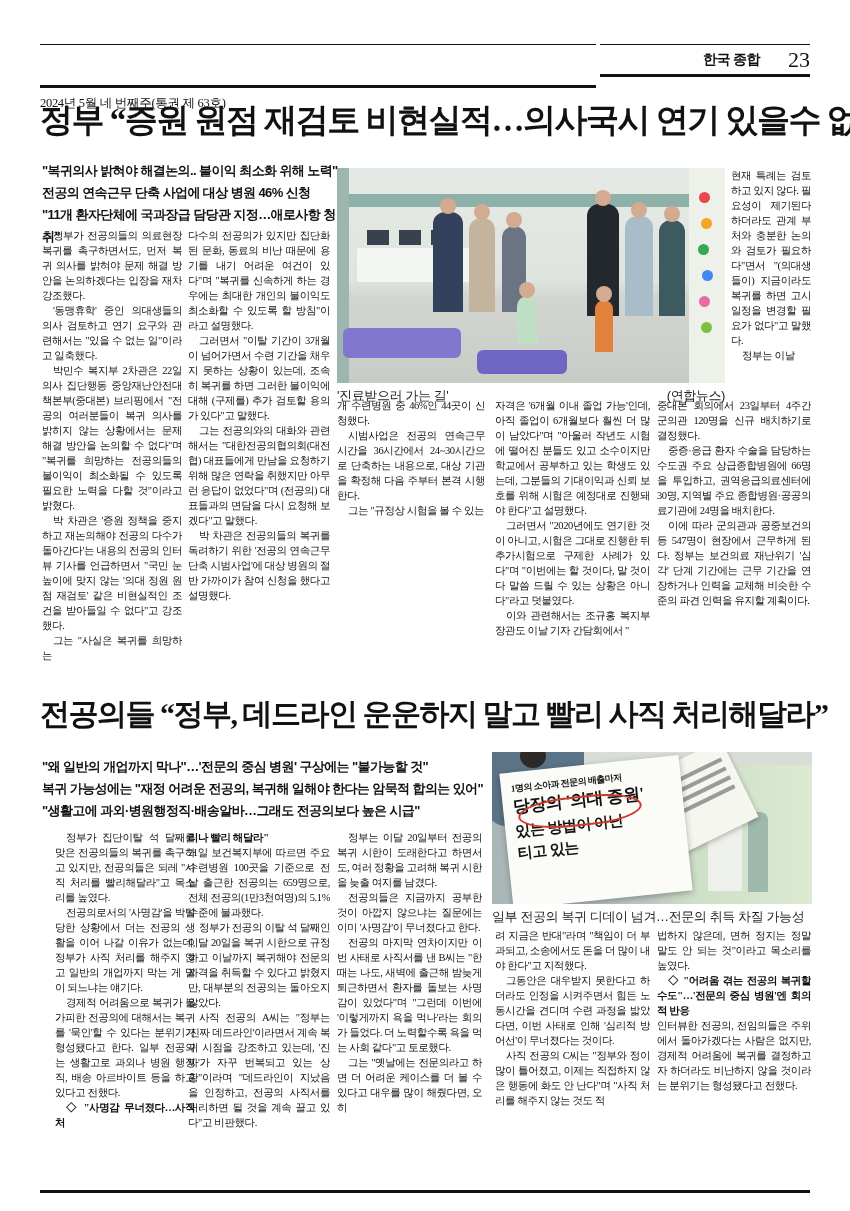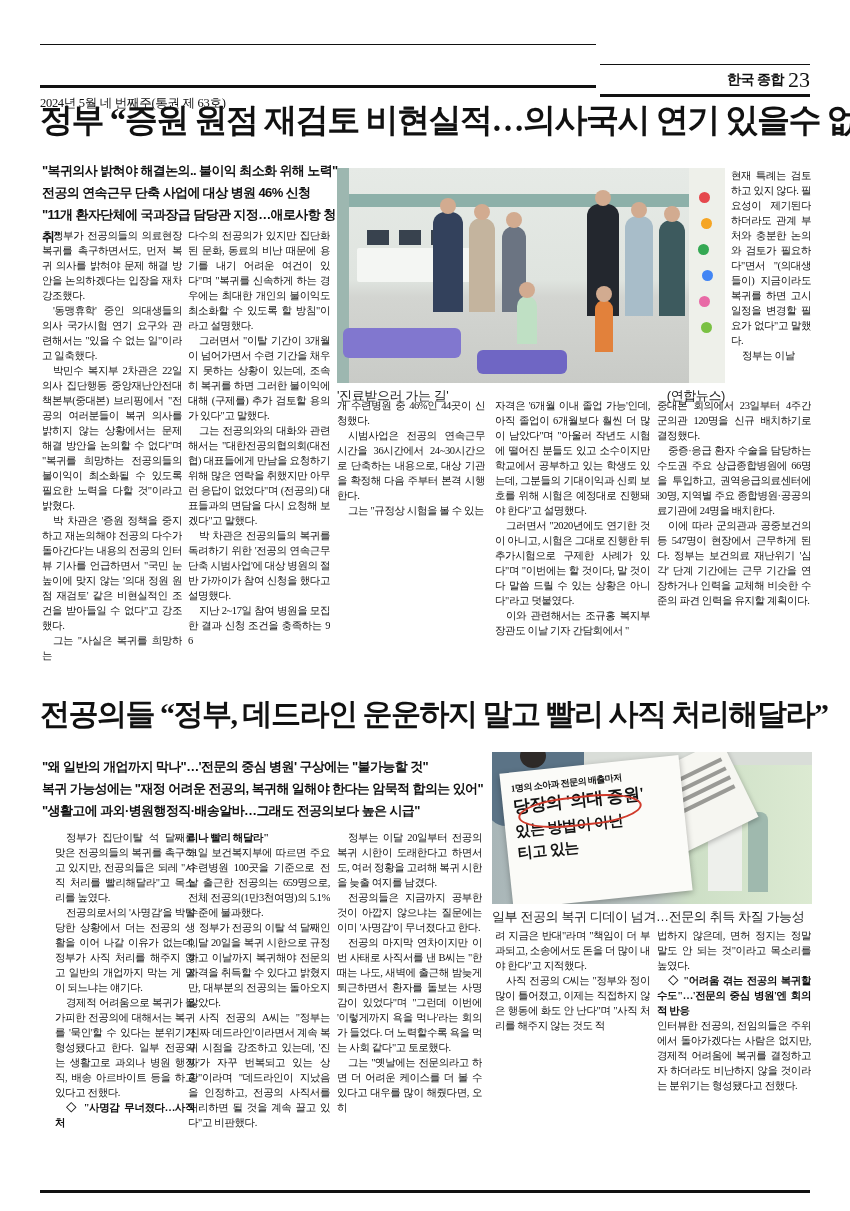--- a/index.html
+++ b/index.html
@@ -4,21 +4,21 @@
 <style>
   html,body{margin:0;padding:0;background:#fff;}
   #page{position:relative;width:850px;height:1211px;background:#fff;overflow:hidden;
         font-family:"Liberation Serif","DejaVu Serif",serif;color:#111;}
   
   .mast{position:absolute;border-top:1.5px solid #111;border-bottom:3px solid #111;}
   #mast-left{left:40px;top:44px;width:556px;height:38px;padding-top:2px;}
   #mast-left .date{font-size:12.5px;letter-spacing:-0.3px;margin-top:48px;}
   #mast-left .section{font-size:13.5px;font-weight:bold;letter-spacing:-0.3px;}
   #mast-left .section-en{font-weight:normal;font-size:12px;}
-  #mast-right{left:600px;top:44px;width:210px;height:29px;display:flex;align-items:center;justify-content:flex-end;gap:4px;margin-top:20px;}
+  #mast-right{left:600px;top:44px;width:210px;height:29px;display:flex;align-items:center;justify-content:flex-end;gap:28px;}
   #mast-right .cat{font-size:14px;font-weight:bold;letter-spacing:-0.5px;}
   #mast-right .pageno{font-size:22px;}
   
   .headline{position:absolute;left:40px;width:770px;text-align:center;font-weight:bold;
             letter-spacing:-1.5px;white-space:nowrap;}
   #a1-headline{top:98px;font-size:33px;}
   #a2-headline{top:694px;font-size:30px;}
   
   .subheads{position:absolute;font-family:"Liberation Sans","DejaVu Sans",sans-serif;
             font-weight:bold;font-size:13px;line-height:22px;letter-spacing:-0.6px;}
@@ -127,31 +127,30 @@
       <div class="stickers"></div>
     </div>
   </div>
   <div id="a1-caption" class="caption">
     <span>'진료받으러 가는 길'</span>
     <span>(연합뉴스)</span>
   </div>
 
   <div id="a1-col1" class="col">
       <p>정부가 전공의들의 의료현장 복귀를 촉구하면서도, 먼저 복귀 의사를 밝혀야 문제 해결 방안을 논의하겠다는 입장을 재차 강조했다.</p>
-      <p>'동맹휴학' 중인 의대생들의 의사 국가시험 연기 요구와 관련해서는 "있을 수 없는 일"이라고 일축했다.</p>
+      <p>'동맹휴학' 중인 의대생들의 의사 검토하고 연기 요구와 관련해서는 "있을 수 없는 일"이라고 일축했다.</p>
       <p>박민수 복지부 2차관은 22일 의사 집단행동 중앙재난안전대책본부(중대본) 브리핑에서 "전공의 여러분들이 복귀 의사를 밝히지 않는 상황에서는 문제 해결 방안을 논의할 수 없다"며 "복귀를 희망하는 전공의들의 불이익이 최소화될 수 있도록 필요한 노력을 다할 것"이라고 밝혔다.</p>
       <p>박 차관은 '증원 정책을 중지하고 재논의해야 전공의 다수가 돌아간다'는 내용의 전공의 인터뷰 기사를 언급하면서 "국민 눈높이에 맞지 않는 '의대 정원 원점 재검토' 같은 비현실적인 조건을 받아들일 수 없다"고 강조했다.</p>
       <p>그는 "사실은 복귀를 희망하는</p>
     </div>
   <div id="a1-col2" class="col cont">
       <p>다수의 전공의가 있지만 집단화된 문화, 동료의 비난 때문에 용기를 내기 어려운 여건이 있다"며 "복귀를 신속하게 하는 경우에는 최대한 개인의 불이익도 최소화할 수 있도록 할 방침"이라고 설명했다.</p>
       <p>그러면서 "이탈 기간이 3개월이 넘어가면서 수련 기간을 채우지 못하는 상황이 있는데, 조속히 복귀를 하면 그러한 불이익에 대해 (구제를) 추가 검토할 용의가 있다"고 말했다.</p>
       <p>그는 전공의와의 대화와 관련해서는 "대한전공의협의회(대전협) 대표들에게 만남을 요청하기 위해 많은 연락을 취했지만 아무런 응답이 없었다"며 (전공의) 대표들과의 면담을 다시 요청해 보겠다"고 말했다.</p>
       <p>박 차관은 전공의들의 복귀를 독려하기 위한 '전공의 연속근무 단축 시범사업'에 대상 병원의 절반 가까이가 참여 신청을 했다고 설명했다.</p>
-      <p>지난 2~17일 참여 병원을 모집한 결과 신청 조건을 충족하는 96</p>
     </div>
   <div id="a1-col3" class="col cont">
       <p>개 수련병원 중 46%인 44곳이 신청했다.</p>
       <p>시범사업은 전공의 연속근무 시간을 36시간에서 24~30시간으로 단축하는 내용으로, 대상 기관을 확정해 다음 주부터 본격 시행한다.</p>
       <p>그는 "규정상 시험을 볼 수 있는</p>
     </div>
   <div id="a1-col4" class="col cont">
       <p>자격은 '6개월 이내 졸업 가능'인데, 아직 졸업이 6개월보다 훨씬 더 많이 남았다"며 "아울러 작년도 시험에 떨어진 분들도 있고 소수이지만 학교에서 공부하고 있는 학생도 있는데, 그분들의 기대이익과 신뢰 보호를 위해 시험은 예정대로 진행돼야 한다"고 설명했다.</p>
       <p>그러면서 "2020년에도 연기한 것이 아니고, 시험은 그대로 진행한 뒤 추가시험으로 구제한 사례가 있다"며 "이번에는 할 것이다, 말 것이다 말씀 드릴 수 있는 상황은 아니다"라고 덧붙였다.</p>
       <p>이와 관련해서는 조규홍 복지부 장관도 이날 기자 간담회에서 "</p>
@@ -214,20 +213,21 @@
       </div>
   </div>
   <div id="a2-col3" class="col">
       <p>정부는 이달 20일부터 전공의 복귀 시한이 도래한다고 하면서도, 여러 정황을 고려해 복귀 시한을 늦출 여지를 남겼다.</p>
       <p>전공의들은 지금까지 공부한 것이 아깝지 않으냐는 질문에는 이미 '사명감'이 무너졌다고 한다.</p>
       <p>전공의 마지막 연차이지만 이번 사태로 사직서를 낸 B씨는 "한때는 나도, 새벽에 출근해 밤늦게 퇴근하면서 환자를 돌보는 사명감이 있었다"며 "그런데 이번에 '이렇게까지 욕을 먹나'라는 회의가 들었다. 더 노력할수록 욕을 먹는 사회 같다"고 토로했다.</p>
       <p>그는 "옛날에는 전문의라고 하면 더 어려운 케이스를 더 볼 수 있다고 대우를 많이 해줬다면, 오히</p>
     </div>
   <div id="a2-col4" class="col cont">
       <p>려 지금은 반대"라며 "책임이 더 부과되고, 소송에서도 돈을 더 많이 내야 한다"고 지적했다.</p>
+      <p>그동안은 대우받지 못한다고 하더라도 인정을 시켜주면서 힘든 노동시간을 견디며 수련 과정을 밟았다면, 이번 사태로 인해 '심리적 방어선'이 무너졌다는 것이다.</p>
       <p>사직 전공의 C씨는 "정부와 정이 많이 틀어졌고, 이제는 직접하지 않은 행동에 화도 안 난다"며 "사직 처리를 해주지 않는 것도 적</p>
     </div>
   <div id="a2-col5" class="col cont">
     <div class="cont">
         <p>법하지 않은데, 면허 정지는 정말 말도 안 되는 것"이라고 목소리를 높였다.</p>
       </div>
     <p class="crosshead">◇ "어려움 겪는 전공의 복귀할 수도"…'전문의 중심 병원'엔 회의적 반응</p>
     <div>
         <p>인터뷰한 전공의, 전임의들은 주위에서 돌아가겠다는 사람은 없지만, 경제적 어려움에 복귀를 결정하고자 하더라도 비난하지 않을 것이라는 분위기는 형성됐다고 전했다.</p>
       </div>

